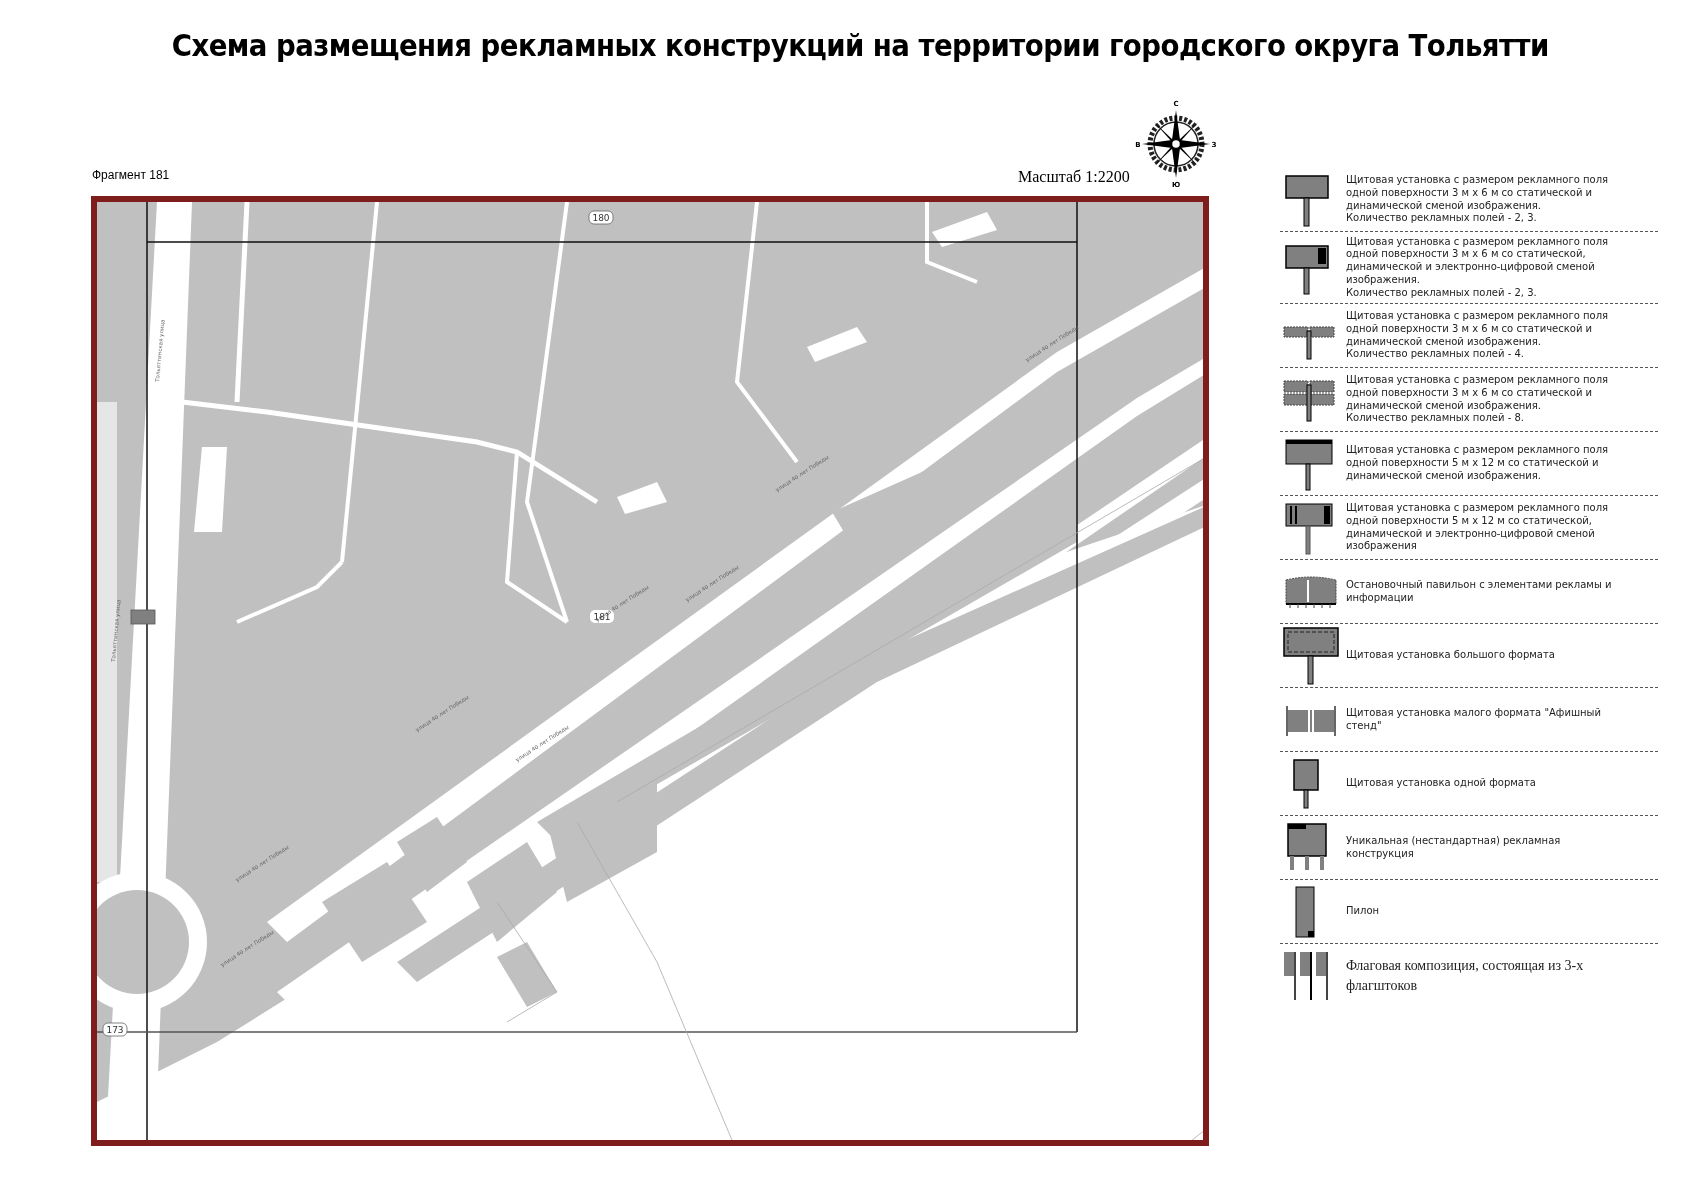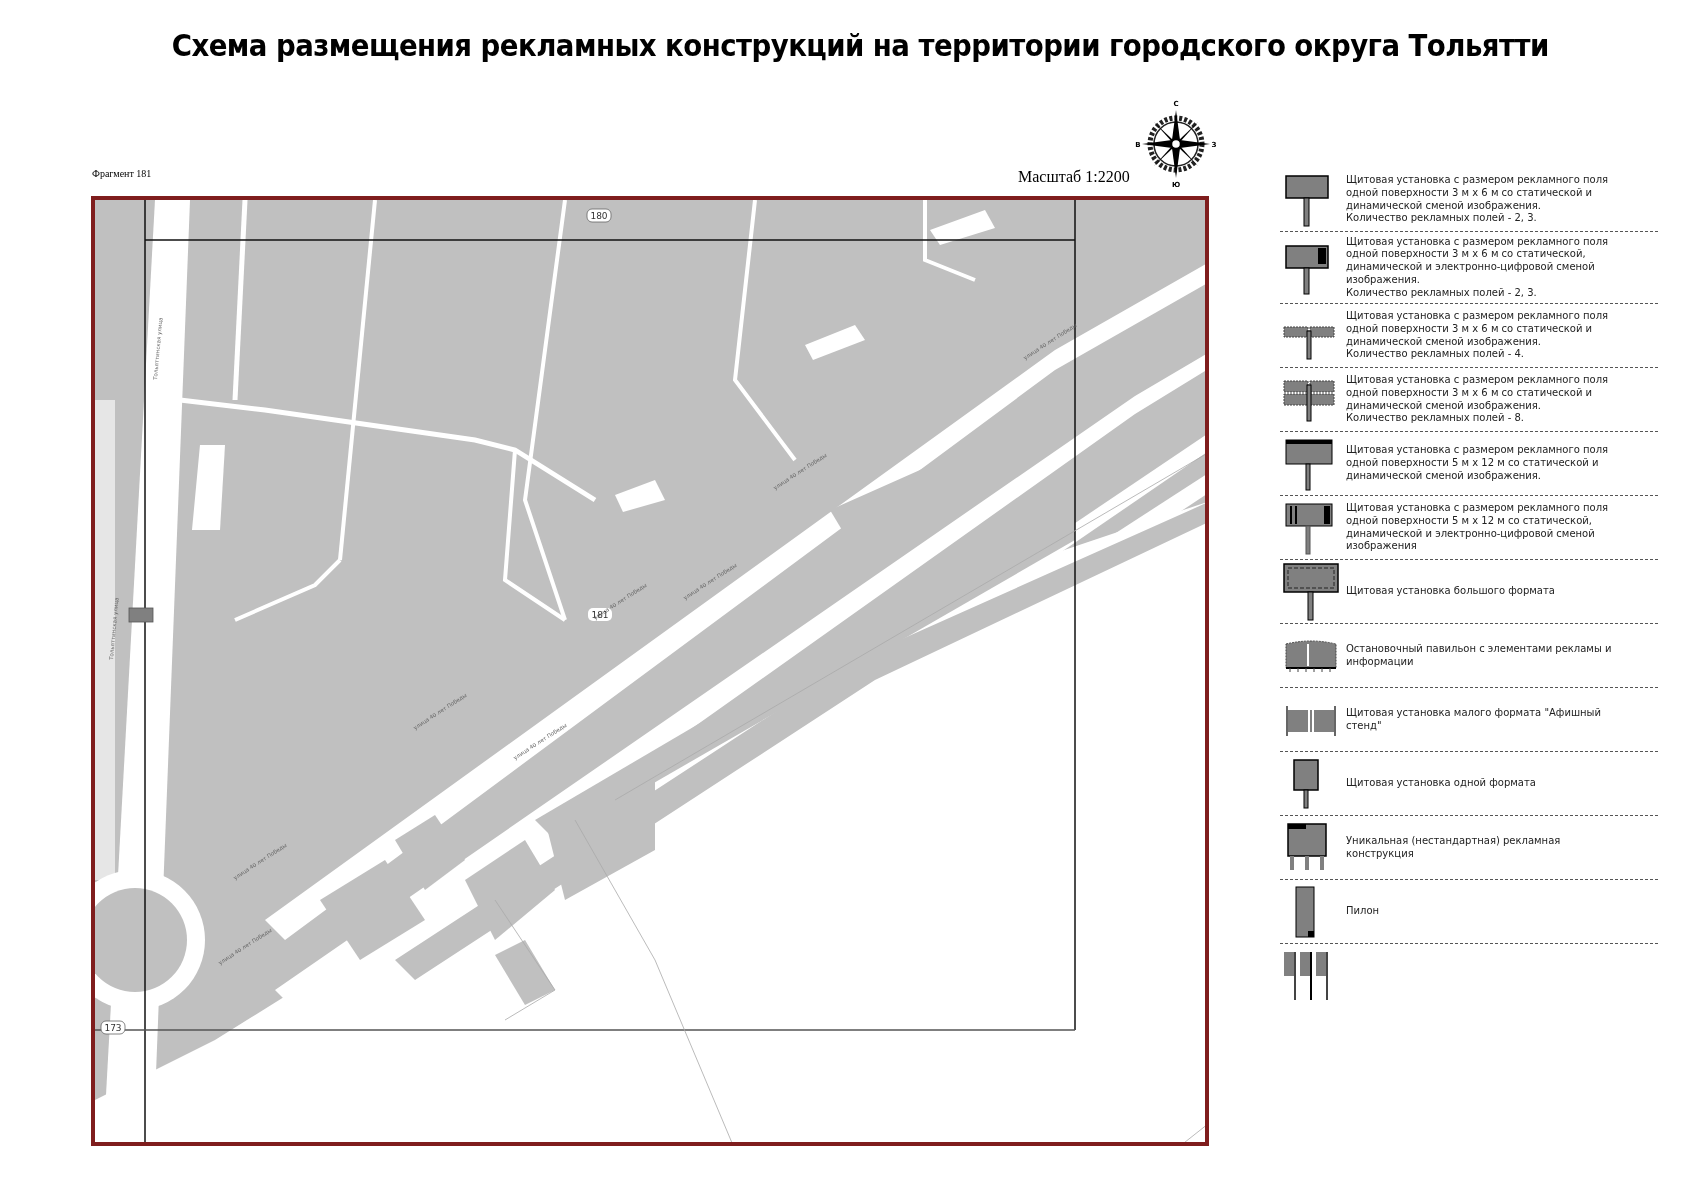--- a/index.html
+++ b/index.html
@@ -1,22 +1,22 @@
 <!DOCTYPE html>
 <html><head>
 <meta charset="utf-8">
 <style>
   html, body { margin:0; padding:0; background:#ffffff; }
   body { width:1697px; height:1200px; position:relative; overflow:hidden; font-family:"Liberation Sans", sans-serif; color:#000; }
   .title { position:absolute; left:0; top:28px; width:1697px; text-align:center; padding-left:20px; box-sizing:border-box;
            font-family:"DejaVu Sans", sans-serif; font-weight:bold; font-size:30px; letter-spacing:-0.6px; transform:scaleX(0.92); transform-origin:880px 0; }
-  .fragment-label { position:absolute; left:92px; top:168px; font-family:Liberation Serif, serif; font-size:10px; }
+  .fragment-label { position:absolute; left:92px; top:168px; font-family:Liberation Sans, sans-serif; font-size:12px; }
   .scale-label { position:absolute; left:1018px; top:168px; font-family:"Liberation Serif", serif; font-size:16px; }
   .compass { position:absolute; left:1134px; top:98px; width:84px; height:90px; }
-  .map-frame { position:absolute; left:91px; top:196px; width:1118px; height:950px; border:4px solid #7f1d1d; box-sizing:border-box; overflow:hidden; background:#fff; }
+  .map-frame { position:absolute; left:91px; top:196px; width:1118px; height:950px; border:6px solid #7f1d1d; box-sizing:border-box; overflow:hidden; background:#fff; }
   .map-frame svg { position:absolute; left:0; top:0; }
   .legend { position:absolute; left:1280px; top:168px; width:378px; }
   .legend-item { position:relative; border-bottom:1.5px dashed #555; box-sizing:border-box; display:flex; align-items:center; }
   .legend-item:last-child { border-bottom:none; }
   .legend-icon { width:62px; flex:0 0 62px; height:100%; display:flex; align-items:center; justify-content:flex-start; padding-left:2px; box-sizing:border-box; }
   .legend-text { font-family:"DejaVu Sans", sans-serif; font-size:10px; line-height:12.8px; color:#222; padding-left:4px; white-space:pre-line; }
   .legend-text.serif { font-family:"Liberation Serif", serif; font-size:14px; line-height:20px; }
 </style>
 </head>
 <body>
@@ -203,49 +203,49 @@
           <rect x="24" y="26" width="4" height="28" fill="#808080" stroke="#555"></rect>
         </svg>
     </div>
     <div class="legend-text">Щитовая установка с размером рекламного поля
 одной поверхности 5 м х 12 м со статической,
 динамической и электронно-цифровой сменой
 изображения</div>
   </div>
   <div class="legend-item" style="height:64px">
     <div class="legend-icon">
-      <svg width="58" height="60">
-          <rect x="2" y="2" width="54" height="28" fill="#808080" stroke="#000" stroke-width="1.5"></rect>
-          <rect x="6" y="6" width="46" height="20" fill="none" stroke="#222" stroke-dasharray="4 2"></rect>
-          <rect x="26" y="30" width="5" height="28" fill="#808080" stroke="#000"></rect>
-        </svg>
-    </div>
-    <div class="legend-text">Щитовая установка большого формата</div>
-  </div>
-  <div class="legend-item" style="height:64px">
-    <div class="legend-icon">
       <svg width="58" height="44">
           <path d="M4 10 Q29 4 54 10 L54 34 L4 34 Z" fill="#808080" stroke="#444" stroke-dasharray="2 1"></path>
           <line x1="26" y1="10" x2="26" y2="32" stroke="#fff" stroke-width="2"></line>
           <line x1="4" y1="34" x2="54" y2="34" stroke="#000" stroke-width="2"></line>
           <g stroke="#444">
             <line x1="8" y1="34" x2="8" y2="38"></line>
             <line x1="16" y1="34" x2="16" y2="38"></line>
             <line x1="24" y1="34" x2="24" y2="38"></line>
             <line x1="32" y1="34" x2="32" y2="38"></line>
             <line x1="40" y1="34" x2="40" y2="38"></line>
             <line x1="48" y1="34" x2="48" y2="38"></line>
           </g>
         </svg>
     </div>
     <div class="legend-text">Остановочный павильон с элементами рекламы и
 информации</div>
   </div>
   <div class="legend-item" style="height:64px">
     <div class="legend-icon">
+      <svg width="58" height="60">
+          <rect x="2" y="2" width="54" height="28" fill="#808080" stroke="#000" stroke-width="1.5"></rect>
+          <rect x="6" y="6" width="46" height="20" fill="none" stroke="#222" stroke-dasharray="4 2"></rect>
+          <rect x="26" y="30" width="5" height="28" fill="#808080" stroke="#000"></rect>
+        </svg>
+    </div>
+    <div class="legend-text">Щитовая установка большого формата</div>
+  </div>
+  <div class="legend-item" style="height:64px">
+    <div class="legend-icon">
       <svg width="58" height="40">
           <rect x="4" y="6" width="2" height="30" fill="#666"></rect>
           <rect x="52" y="6" width="2" height="30" fill="#666"></rect>
           <rect x="6" y="10" width="20" height="22" fill="#808080"></rect>
           <rect x="32" y="10" width="20" height="22" fill="#808080"></rect>
           <rect x="28" y="10" width="2" height="22" fill="#808080"></rect>
         </svg>
     </div>
     <div class="legend-text">Щитовая установка малого формата "Афишный
 стенд"</div>
@@ -285,14 +285,16 @@
     <div class="legend-icon">
       <svg width="50" height="56">
           <rect x="2" y="4" width="12" height="24" fill="#808080"></rect>
           <rect x="12" y="4" width="2" height="48" fill="#444"></rect>
           <rect x="18" y="4" width="12" height="24" fill="#808080"></rect>
           <rect x="28" y="4" width="2" height="48" fill="#000"></rect>
           <rect x="34" y="4" width="12" height="24" fill="#808080"></rect>
           <rect x="44" y="4" width="2" height="48" fill="#444"></rect>
         </svg>
     </div>
+    <div class="legend-text serif">Флаговая композиция, состоящая из 3-х
+флагштоков</div>
   </div>
 </div>
 
 </body></html>

